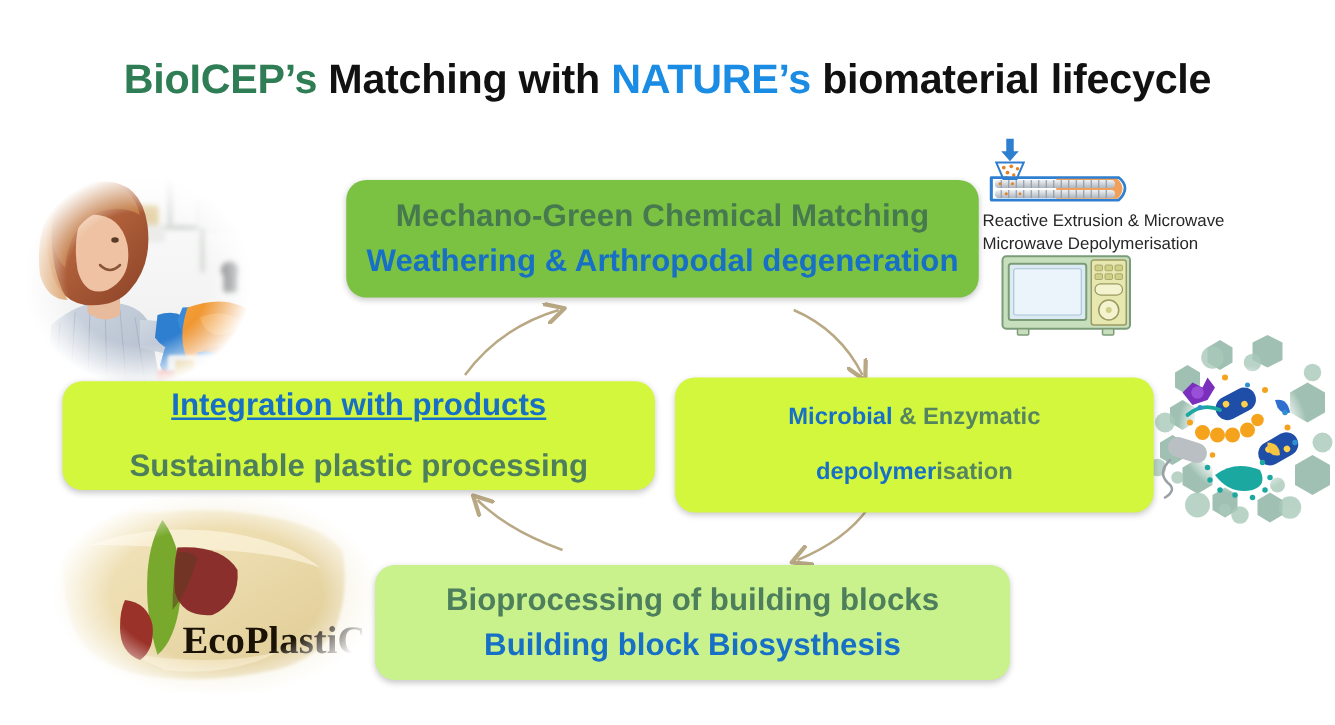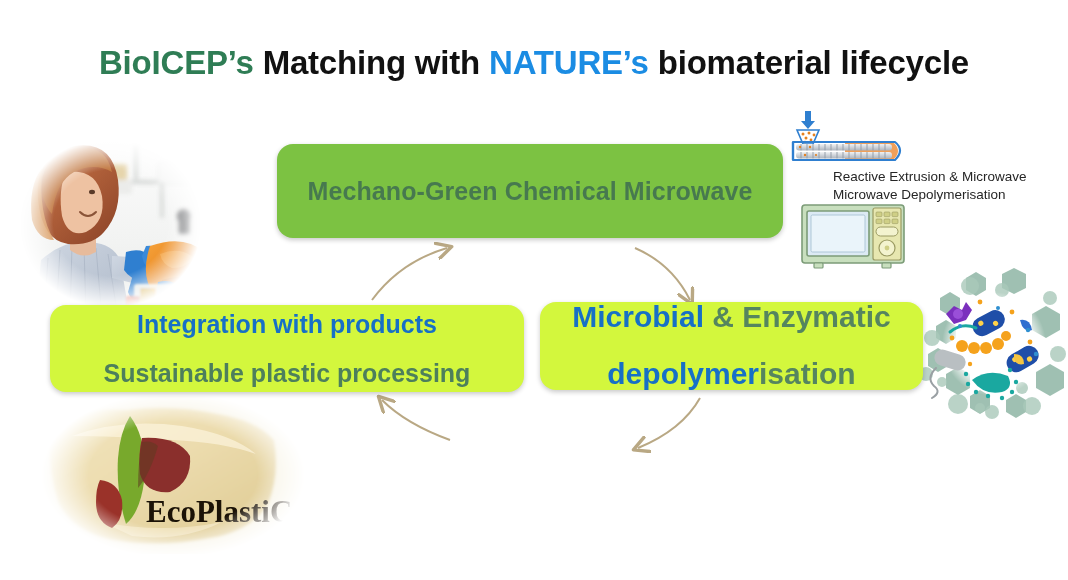--- a/index.html
+++ b/index.html
@@ -45,28 +45,28 @@
   }
   #box-top .l1{color:#47794f;letter-spacing:.1px;}
   #box-top .l2{color:#1770c6;margin-top:7px;}
 
   
   #box-left{
     left:50px;top:305px;width:474px;height:87px;
     background:#d3f73d;
     font-size:25px;font-weight:bold;
   }
-  #box-left .l1{color:#1770c6;}
+  #box-left .l1{color:#1770c6;text-decoration:underline;}
   #box-left .l2{color:#4d7f5c;margin-top:20px;}
 
   
   #box-right{
-    left:540px;top:302px;width:383px;height:88px;
+    left:540px;top:302px;width:383px;height:108px;
     background:#d3f73d;
-    font-size:30px;font-weight:bold;
+    font-size:19px;font-weight:bold;
   }
   #box-right .l2{margin-top:22px;}
   .c-blue{color:#1770c6;}
   .c-green{color:#55855f;}
 
   
   #box-bottom{
     left:300px;top:452px;width:508px;height:92px;
     background:#c9f18c;
     font-size:25px;font-weight:bold;
@@ -76,21 +76,20 @@
 
   
   .arrows{position:absolute;left:0;top:0;width:1068px;height:580px;pointer-events:none;}
 
   
   #extruder{position:absolute;left:783px;top:110px;width:125px;height:55px;}
   #tr-caption{
     position:absolute;left:786px;top:168px;width:215px;
     font-size:13.5px;line-height:1.33;color:#262626;
     font-family:"Liberation Sans", sans-serif;
-    margin-left:47px;
   }
   #microwave{position:absolute;left:800px;top:202px;width:108px;height:72px;}
 
   
   #photo-scientist{
     position:absolute;left:8px;top:128px;width:205px;height:190px;
     overflow:hidden;
     -webkit-mask-image:radial-gradient(ellipse 48% 48% at 50% 50%, #000 58%, rgba(0,0,0,0) 93%);
             mask-image:radial-gradient(ellipse 48% 48% at 50% 50%, #000 58%, rgba(0,0,0,0) 93%);
   }
@@ -454,31 +453,36 @@
     <path d="M372 300 Q400 262 447 248" fill="none" stroke="#b9a884" stroke-width="2" marker-end="url(#ah)"></path>
 
     <path d="M635 248 Q672 264 690 300" fill="none" stroke="#b9a884" stroke-width="2" marker-end="url(#ah)"></path>
 
     <path d="M450 440 Q406 424 382 400" fill="none" stroke="#b9a884" stroke-width="2" marker-end="url(#ah)"></path>
 
     <path d="M700 398 Q682 430 638 448" fill="none" stroke="#b9a884" stroke-width="2" marker-end="url(#ah)"></path>
   </svg>
 
   <div class="cbox" id="box-top">
-    <span class="ln l1">Mechano-Green Chemical Microwave</span>
+    <span class="ln l1">Mechano-Green Chemical Matching</span>
+    <span class="ln l2">Weathering &amp; Arthropodal degeneration</span>
   </div>
 
   <div class="cbox" id="box-left">
     <span class="ln l1">Integration with products</span>
     <span class="ln l2">Sustainable plastic processing</span>
   </div>
 
   <div class="cbox" id="box-right">
     <span class="ln l1">
       <span class="c-blue">Microbial</span><span class="c-green"> &amp; Enzymatic</span>
     </span>
     <span class="ln l2">
       <span class="c-blue">depolymer</span><span class="c-green">isation</span>
     </span>
   </div>
 
+  <div class="cbox" id="box-bottom">
+    <span class="ln l1">Bioprocessing of building blocks</span>
+    <span class="ln l2">Building block Biosysthesis</span>
+  </div>
 
 </div>
 
 </body></html>

